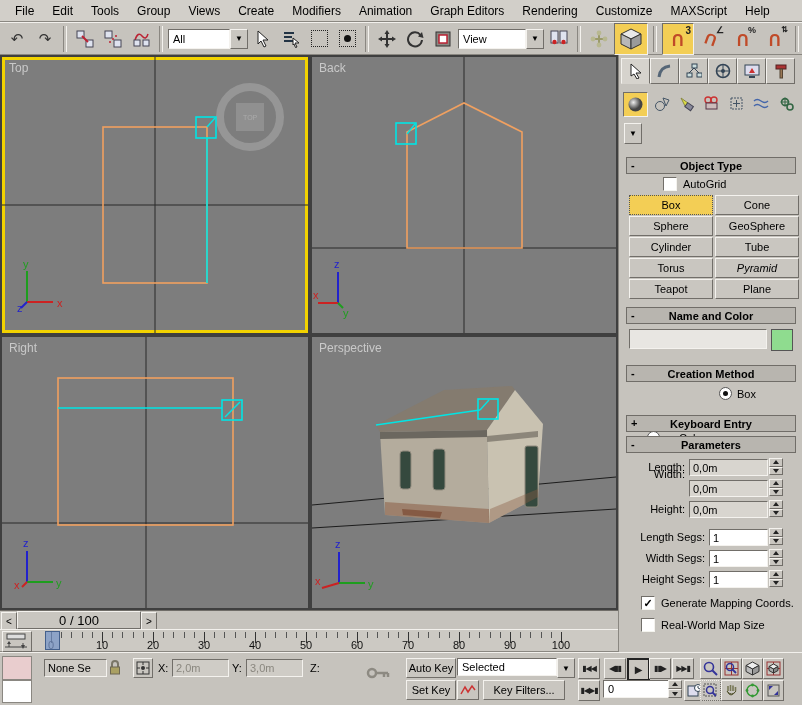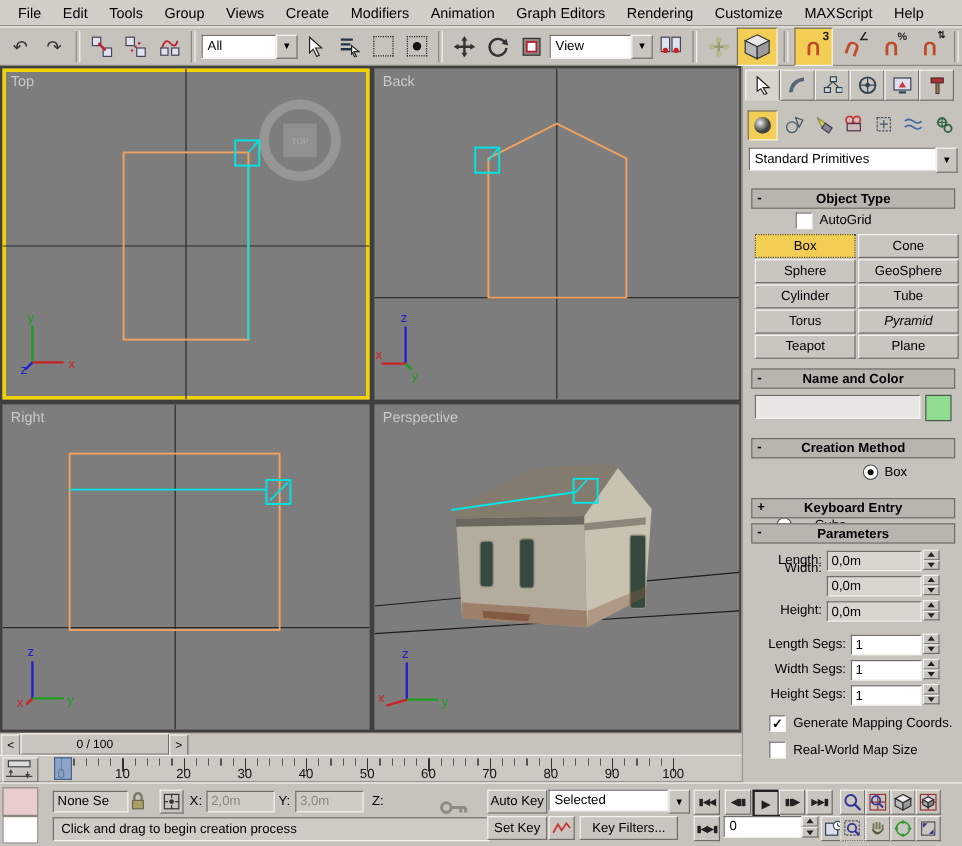--- a/index.html
+++ b/index.html
@@ -393,21 +393,20 @@
       <div class="cat">
           <svg width="16" height="16">
             <circle cx="6" cy="6" r="3.4" fill="none" stroke="#364" stroke-width="1.6"></circle>
             <circle cx="11" cy="11" r="3" fill="none" stroke="#364" stroke-width="1.6"></circle>
             <line x1="6" y1="1.5" x2="6" y2="10.5" stroke="#364"></line>
             <line x1="1.5" y1="6" x2="10.5" y2="6" stroke="#364"></line>
           </svg>
         </div>
     </div>
     <div class="abs" style="left:5px;top:68px;display:flex;">
-      <div class="fld sunk" style="width:150px;height:17px;background:#fff;display:flex;align-items:center;padding-left:4px;font-size:11px;">Standard Primitives</div>
       <div class="darr" style="height:19px;">▼</div>
     </div>
 
     <div class="rollhead" style="top:102px;">
       <span class="pm">-</span>
         <span>Object Type</span>
     </div>
     <div class="abs" style="left:44px;top:122px;display:flex;align-items:center;gap:6px;">
       <span class="chk"></span>
       <span style="font-size:11px;">AutoGrid</span>
@@ -502,21 +501,21 @@
       <span style="font-size:11px;">Generate Mapping Coords.</span>
     </div>
     <div class="abs" style="left:22px;top:563px;display:flex;align-items:center;gap:6px;justify-content:center;">
       <span class="chk"></span>
       <span style="font-size:11px;">Real-World Map Size</span>
     </div>
   </div>
 
   <div id="timeslider" class="abs">
     <div class="raised btn abs" style="left:1px;top:1px;width:14px;height:16px;font-size:10px;">&lt;</div>
-    <div class="raised btn abs" style="left:17px;top:0;width:122px;height:16px;font-size:10px;">0 / 100</div>
+    <div class="raised btn abs" style="left:17px;top:0;width:122px;height:16px;font-size:13px;">0 / 100</div>
     <div class="raised btn abs" style="left:141px;top:1px;width:14px;height:16px;font-size:10px;">&gt;</div>
   </div>
 
   <div id="trackbar" class="abs">
     <div class="raised abs" style="left:2px;top:1px;width:28px;height:19px;">
       <svg width="26" height="17">
           <rect x="4" y="2" width="18" height="5" fill="#ddd" stroke="#444"></rect>
           <line x1="6" y1="11" x2="6" y2="15" stroke="#444"></line>
           <polygon points="6,9 4,12 8,12" fill="#444"></polygon>
           <line x1="20" y1="11" x2="20" y2="15" stroke="#444"></line>
@@ -568,21 +567,20 @@
     <span class="abs stext" style="left:310px;top:9px;">Z:</span>
     <div class="sunk abs stext" style="left:324px;top:6px;width:52px;height:16px;display:flex;align-items:center;padding-left:3px;color:#8a877f;margin-top:47px;">4,0m</div>
     <div class="abs" style="left:366px;top:14px;">
       <svg width="24" height="12">
           <circle cx="6" cy="6" r="4" fill="none" stroke="#8d8a82" stroke-width="2.5"></circle>
           <line x1="10" y1="6" x2="22" y2="6" stroke="#8d8a82" stroke-width="2.5"></line>
           <line x1="18" y1="6" x2="18" y2="10" stroke="#8d8a82" stroke-width="2.5"></line>
           <line x1="22" y1="6" x2="22" y2="10" stroke="#8d8a82" stroke-width="2.5"></line>
         </svg>
     </div>
-    <div class="sunk abs stext" style="left:44px;top:28px;width:356px;height:18px;display:flex;align-items:center;padding-left:6px;">Click and drag to begin creation process</div>
 
     <div class="raised abs btn stext" style="left:406px;top:5px;width:48px;height:18px;">Auto Key</div>
     <div class="abs" style="left:457px;top:5px;display:flex;">
       <div class="sunk stext" style="width:94px;height:16px;background:#fff;display:flex;align-items:center;padding-left:4px;">Selected</div>
       <div class="darr" style="height:18px;">▼</div>
     </div>
     <div class="raised abs btn stext" style="left:406px;top:27px;width:48px;height:18px;">Set Key</div>
     <div class="raised abs btn" style="left:457px;top:27px;width:20px;height:18px;">
       <svg width="16" height="12">
           <path d="M1 10 L5 3 L8 8 L12 2 L15 6" fill="none" stroke="#c33" stroke-width="1.5"></path>

